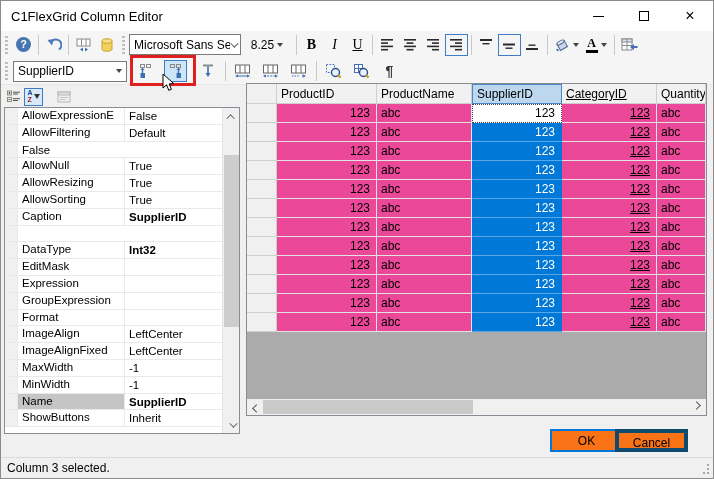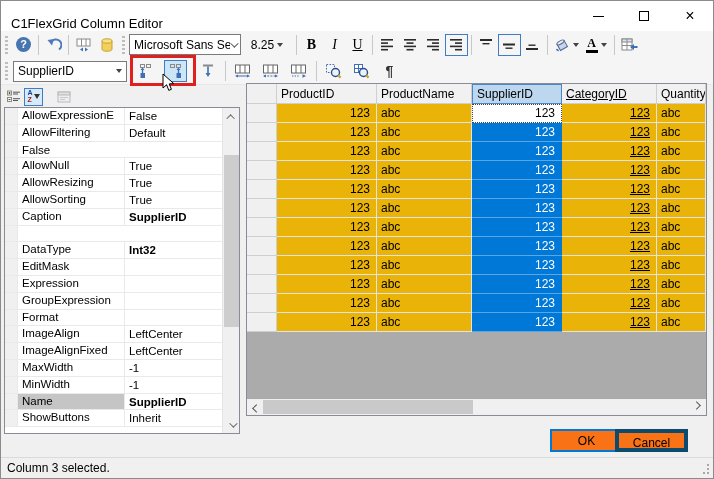--- a/index.html
+++ b/index.html
@@ -1,21 +1,21 @@
 <!DOCTYPE html>
 <html><head>
 <meta charset="utf-8">
 <style>
   * { margin:0; padding:0; box-sizing:border-box; }
   html,body { width:714px; height:479px; }
   body { font-family:"Liberation Sans", sans-serif; font-size:12px; color:#000; background:#fff; }
   #window { position:relative; width:714px; height:479px; background:#F0F0F0; border:1px solid #8B8B8B; overflow:hidden; }
 
   
-  .titlebar { position:absolute; left:0; top:0; right:0; height:30px; background:#FFFFFF; display:flex; align-items:flex-end; }
+  .titlebar { position:absolute; left:0; top:0; right:0; height:30px; background:#FFFFFF; display:flex; align-items:center; }
   .title-text { margin-left:10px; font-size:13px; }
   .win-controls { position:absolute; right:0; top:0; height:30px; display:flex; }
   .win-btn { width:46px; height:30px; display:flex; align-items:center; justify-content:center; }
   .min-glyph { width:11px; height:1px; background:#000; }
   .max-glyph { width:10px; height:10px; border:1px solid #000; }
   .close-glyph { font-size:16px; line-height:1; }
 
   
   .toolstrip { position:absolute; left:0; right:0; background:#F5F5F5; display:flex; align-items:center; }
   .ts1 { top:30px; height:27px; }
@@ -61,21 +61,21 @@
   .prow.sel .pname { background:#C5C5C5; }
   .pg-scroll { position:absolute; right:0; top:0; bottom:0; width:17px; background:#F0F0F0; border-left:1px solid #E5E5E5; }
   .sb-arrow { position:absolute; left:0; width:17px; height:17px; display:flex; align-items:center; justify-content:center; }
   .sb-up { top:0; } .sb-dn { bottom:0; }
   .chev-up-s { width:6px; height:6px; border-left:1.4px solid #666; border-top:1.4px solid #666; transform:rotate(45deg) translateY(2px); }
   .chev-dn-s { width:6px; height:6px; border-right:1.4px solid #666; border-bottom:1.4px solid #666; transform:rotate(45deg) translateY(-2px); }
   .pg-thumb { position:absolute; left:1px; width:15px; top:47px; height:172px; background:#CDCDCD; }
 
   
   .datagrid { position:absolute; left:245px; top:82px; width:461px; height:333px; border:1px solid #898C95; background:#ABABAB; overflow:hidden; }
-  .grow { display:flex; height:19px; background:#eab308; }
+  .grow { display:flex; height:19px; background:#ec4899; }
   .grow.hdr { height:20px; background:#F1F1F1; }
   .gcell { border-right:1px solid #E3E3E3; border-bottom:1px solid #E3E3E3; padding:2px 6px 0 4px; white-space:nowrap; overflow:hidden; font-size:12px; }
   .hdr .gcell { background:#F1F1F1; border-right:1px solid #CFCFCF; border-bottom:1px solid #CFCFCF; padding-top:3px; }
   .rowhdr { width:30px; background:#F0F0F0; border-right:1px solid #CFCFCF; border-bottom:1px solid #CFCFCF; }
   .cw1 { width:100px; } .cw2 { width:95px; } .cw3 { width:90px; } .cw4 { width:95px;text-decoration:underline; } .cw5 { flex:1; min-width:0; }
   .al-r { text-align:right; } .al-l { text-align:left; }
   .gcell.selcell { background:#0078D7; color:#fff; border-right:1px solid #0078D7; border-bottom:1px solid rgba(255,255,255,.35); }
   .gcell.focuscell { background:#fff; color:#000; border:1px dotted #444; padding-top:1px; }
   .hdr .gcell.selhdr { background:#BDD7EE; border:1px solid #4A86C8; padding-top:2px; }
   .h-scroll { position:absolute; left:0; right:0; bottom:0; height:17px; background:#F0F0F0; border-top:1px solid #A9A9A9; }

